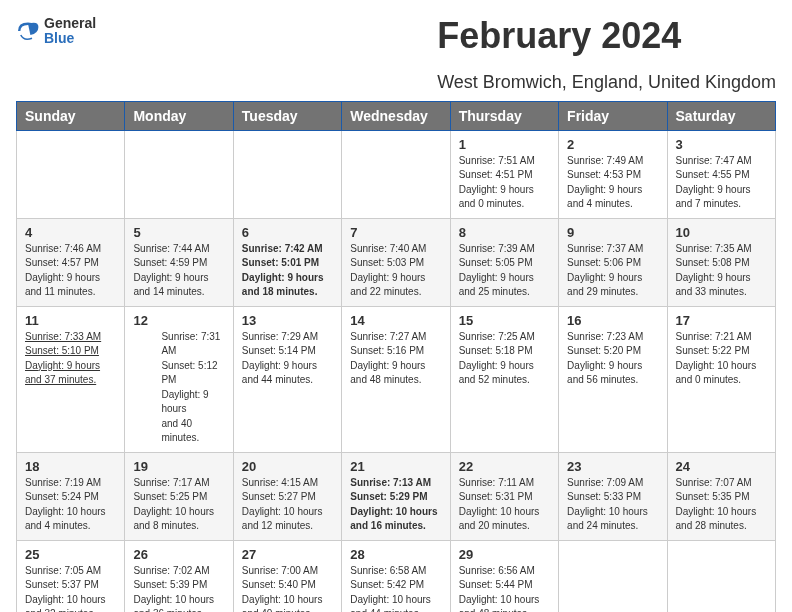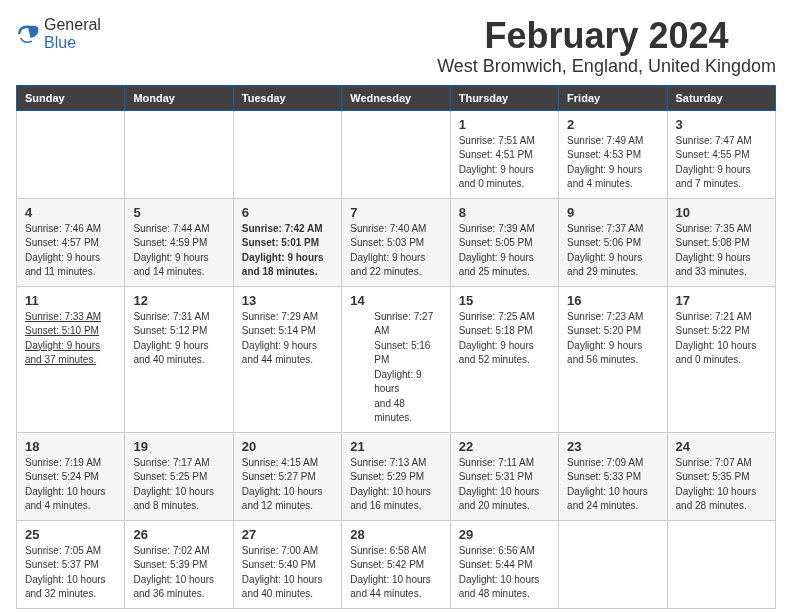--- a/index.html
+++ b/index.html
@@ -15,54 +15,55 @@
       justify-content: space-between;
       align-items: flex-start;
       margin-bottom: 8px;
     }
     .logo {
       display: flex;
       align-items: center;
       gap: 4px;
     }
     .logo-text {
-      font-size: 16px;
-      font-weight: normal;
+      font-size: 14px;
+      font-weight: bold;
       line-height: 1.1;
     }
     .logo-text .general { color: #333; }
     .logo-text .blue { color: #2a6ebb; }
     .logo-icon {
       width: 24px;
       height: 24px;
     }
     .title-section {
-      text-align: center;
+      text-align: left;
     }
     .month-title {
       font-size: 36px;
       font-weight: bold;
       color: #333;
       line-height: 1.1;
     }
     .location-title {
       font-size: 18px;
       color: #333;
+      margin-top: 16px;
     }
     table {
       width: 100%;
       border-collapse: collapse;
       table-layout: fixed;
     }
     thead th {
-      background-color: #404040;
+      background-color: #737373;
       color: #fff;
       text-align: left;
       padding: 6px 8px;
-      font-size: 11px;
+      font-size: 14px;
       font-weight: bold;
       border: 1px solid #1a5aab;
     }
     tbody td {
       border: 1px solid #ccc;
       vertical-align: top;
       padding: 6px 8px;
       font-size: 11px;
       color: #333;
       height: 88px;
@@ -198,35 +199,35 @@
       <tr>
         <td>
           <div class="day-number">11</div>
           <div class="day-info" style="white-space: pre-line; text-decoration: underline;">Sunrise: 7:33 AM
 Sunset: 5:10 PM
 Daylight: 9 hours
 and 37 minutes.</div>
         </td>
         <td>
           <div class="day-number">12</div>
-          <div class="day-info" style="white-space: pre-line;">Sunrise: 7:31 AM
+          <div class="day-info" style="white-space: pre-line; margin-left: 28px;">Sunrise: 7:31 AM
 Sunset: 5:12 PM
 Daylight: 9 hours
 and 40 minutes.</div>
         </td>
         <td>
           <div class="day-number">13</div>
           <div class="day-info" style="white-space: pre-line;">Sunrise: 7:29 AM
 Sunset: 5:14 PM
 Daylight: 9 hours
 and 44 minutes.</div>
         </td>
         <td>
           <div class="day-number">14</div>
-          <div class="day-info" style="white-space: pre-line; margin-left: 24px;">Sunrise: 7:27 AM
+          <div class="day-info" style="white-space: pre-line;">Sunrise: 7:27 AM
 Sunset: 5:16 PM
 Daylight: 9 hours
 and 48 minutes.</div>
         </td>
         <td>
           <div class="day-number">15</div>
           <div class="day-info" style="white-space: pre-line;">Sunrise: 7:25 AM
 Sunset: 5:18 PM
 Daylight: 9 hours
 and 52 minutes.</div>
@@ -263,21 +264,21 @@
         </td>
         <td>
           <div class="day-number">20</div>
           <div class="day-info" style="white-space: pre-line;">Sunrise: 4:15 AM
 Sunset: 5:27 PM
 Daylight: 10 hours
 and 12 minutes.</div>
         </td>
         <td>
           <div class="day-number">21</div>
-          <div class="day-info" style="white-space: pre-line;">Sunrise: 7:13 AM
+          <div class="day-info" style="white-space: pre-line; font-weight: bold;">Sunrise: 7:13 AM
 Sunset: 5:29 PM
 Daylight: 10 hours
 and 16 minutes.</div>
         </td>
         <td>
           <div class="day-number">22</div>
           <div class="day-info" style="white-space: pre-line;">Sunrise: 7:11 AM
 Sunset: 5:31 PM
 Daylight: 10 hours
 and 20 minutes.</div>

